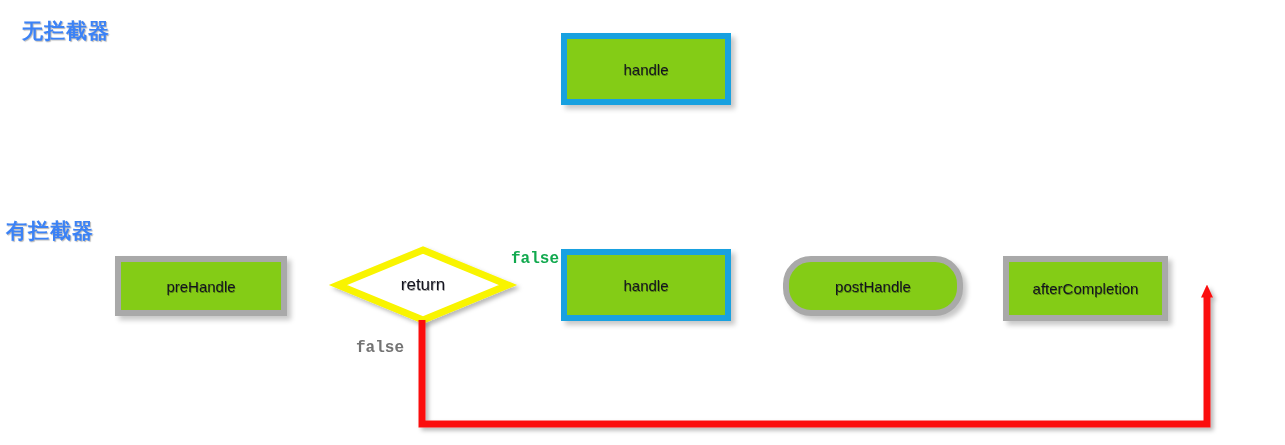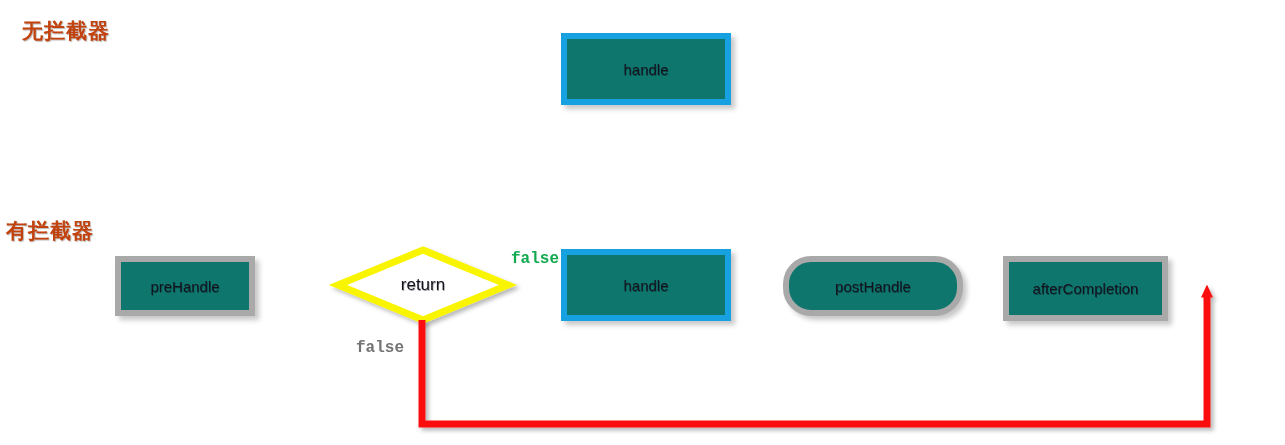--- a/index.html
+++ b/index.html
@@ -6,32 +6,32 @@
   body{
     width:1285px;height:445px;position:relative;overflow:hidden;
     font-family:"Liberation Sans", sans-serif;
   }
   #canvas{position:absolute;left:0;top:0;width:1285px;height:445px;}
   .section-title{
     position:absolute;
     font-family:"Liberation Sans", sans-serif;
     font-weight:bold;
     font-size:21px;
-    color:#c2410c;
+    color:#3b82f6;
     letter-spacing:1px;
     white-space:nowrap;
     text-shadow:1px 1px 1px rgba(0,0,0,0.28);
   }
   #title-no-interceptor{left:22px;top:17px;}
   #title-with-interceptor{left:6px;top:217px;}
 
   .node{
     position:absolute;
     box-sizing:border-box;
-    background:#0f766e;
+    background:#84cc16;
     display:flex;align-items:center;justify-content:center;
     font-family:"Liberation Sans", sans-serif;
     font-size:15px;
     color:#13131f;
     white-space:nowrap;
     box-shadow:4px 4px 5px rgba(0,0,0,0.22);
   }
   .node.gray{border:6px solid #a9a9a9;}
   .node.blue{border:6px solid #18a1e0;}
   .node span{text-shadow:0.6px 0.6px 0.6px rgba(0,0,0,0.35);}
@@ -94,21 +94,21 @@
 </svg>
 
 <div class="section-title" id="title-no-interceptor">无拦截器</div>
 
 <div class="section-title" id="title-with-interceptor">有拦截器</div>
 
 <div class="node blue" style="left:561px;top:33px;width:170px;height:72px;">
   <span>handle</span>
 </div>
 
-<div class="node gray" style="left:115px;top:256px;width:140px;height:60px;">
+<div class="node gray" style="left:115px;top:256px;width:172px;height:60px;">
   <span>preHandle</span>
 </div>
 
 <div class="diamond-wrap" style="left:338px;top:250px;width:170px;height:70px;">
   <div class="diamond-label">return</div>
 </div>
 
 <div class="node blue" style="left:561px;top:249px;width:170px;height:72px;">
   <span>handle</span>
 </div>

